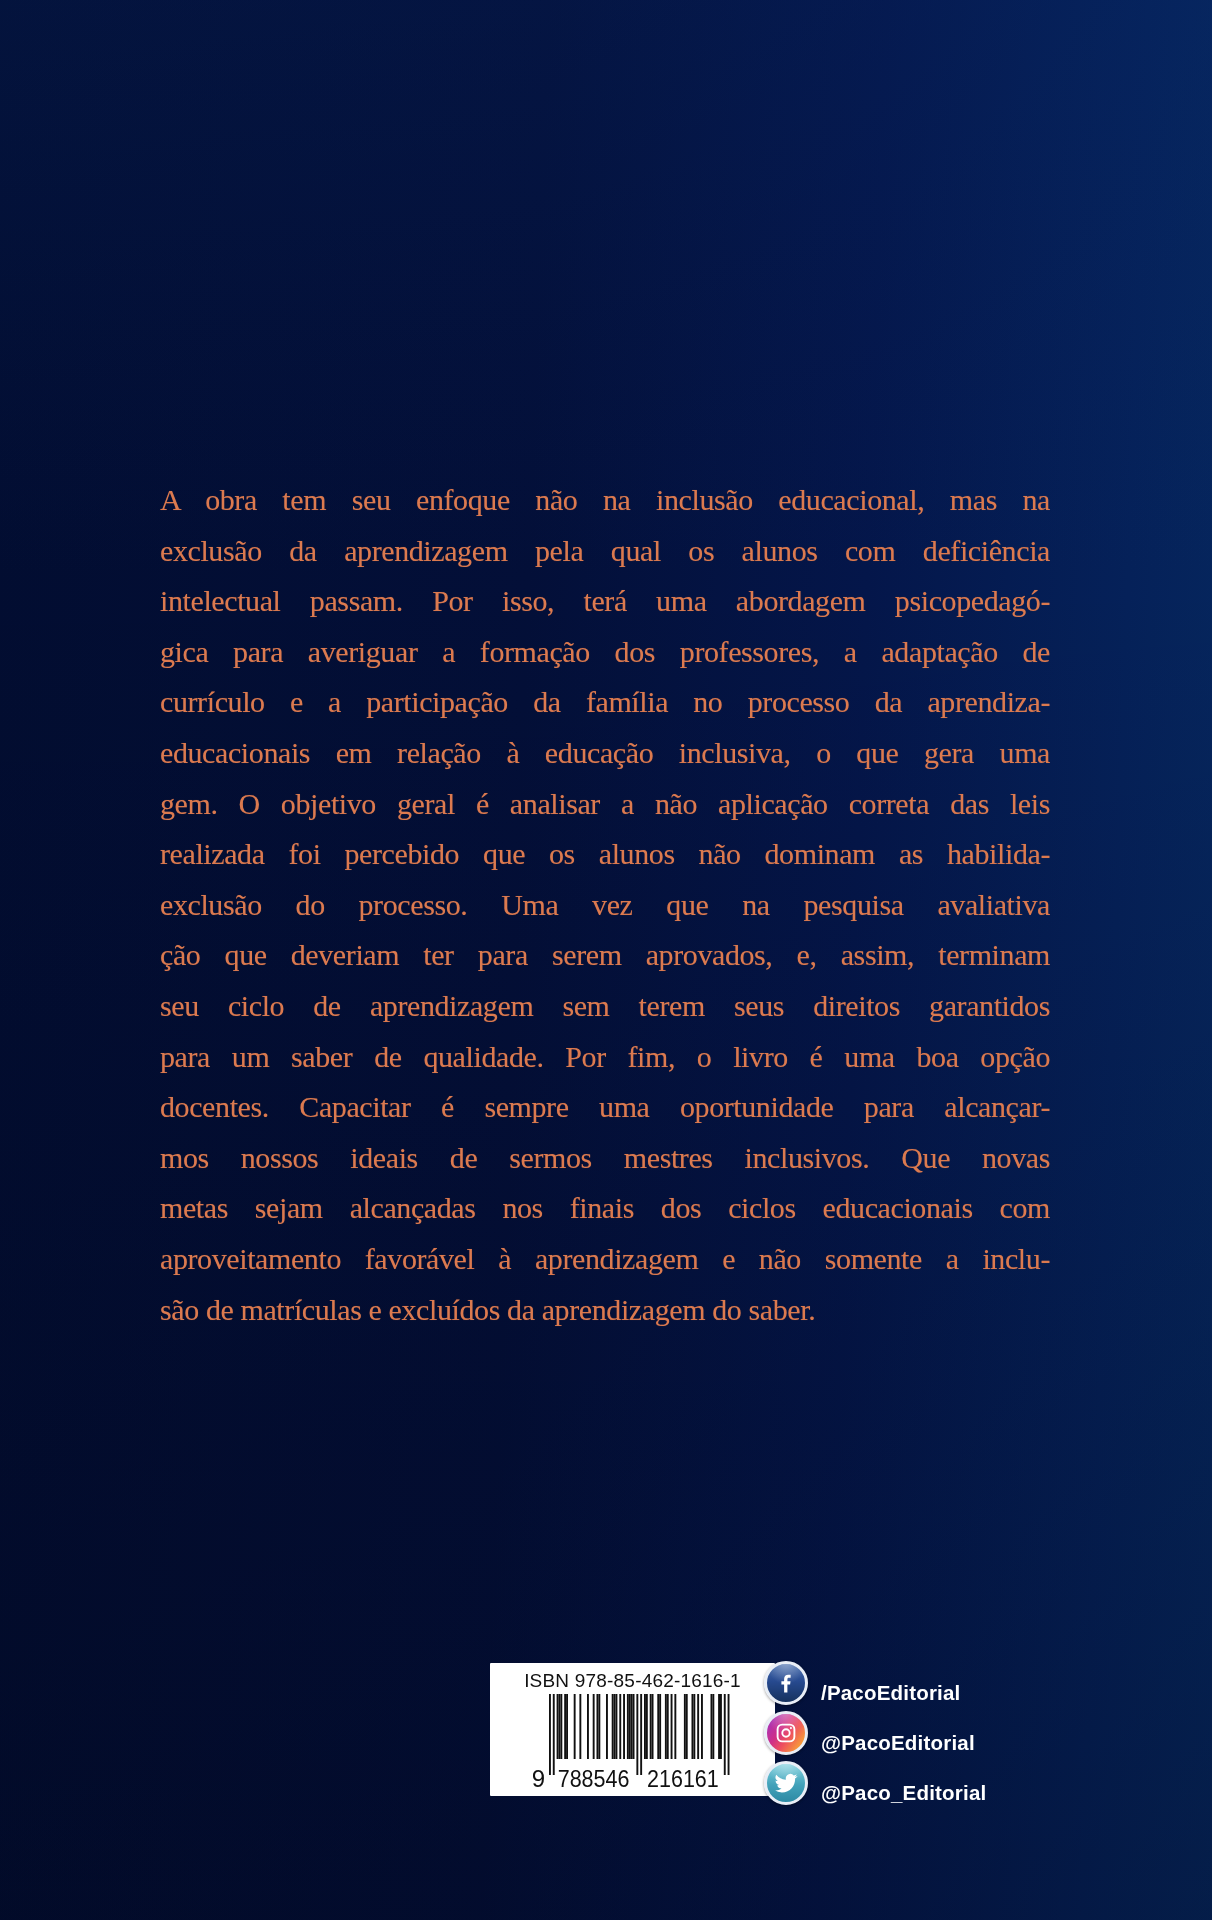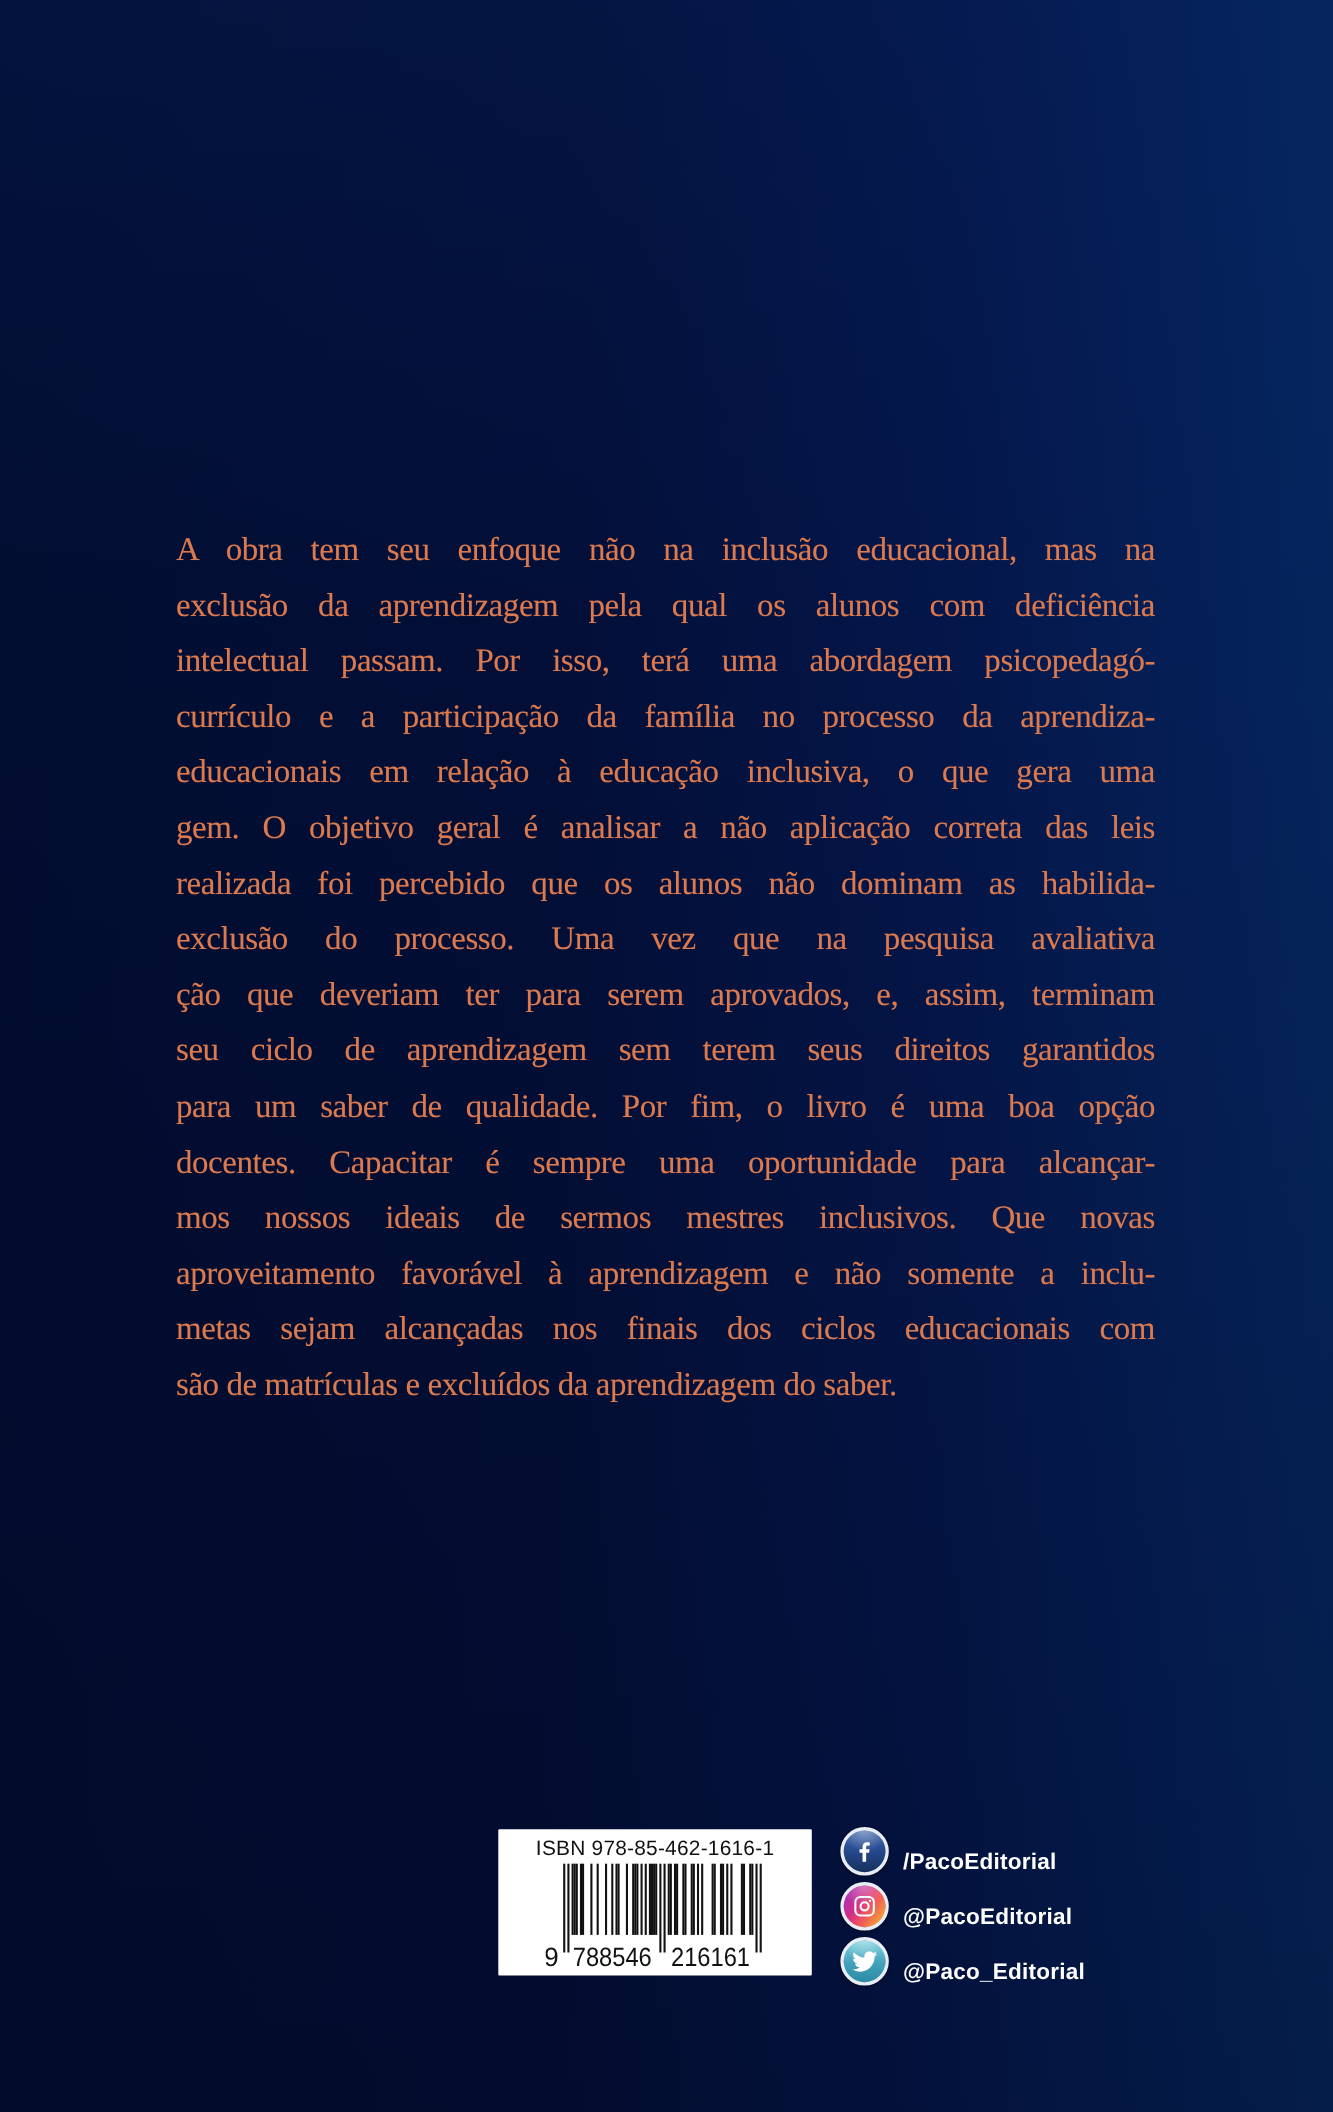--- a/index.html
+++ b/index.html
@@ -21,21 +21,21 @@
     font-size:30px;
     line-height:50.6px;
     letter-spacing:-0.4px;
     color:#dc7a4f;
     text-shadow:0 0 1px rgba(220,122,79,0.35);
   }
   .syn-line{ text-align:justify; text-align-last:justify; white-space:normal; }
   .syn-line:last-child{ text-align-last:left; }
   
   .barcode-box{
-    position:absolute; left:453px; top:1663px;
+    position:absolute; left:490px; top:1663px;
     width:285px; height:133px;
     background:#ffffff; border-radius:1px;
     display:flex; flex-direction:column; align-items:center;
   }
   .isbn-label{
     margin-top:7px; height:24px;
     font-size:19px; letter-spacing:0.2px; color:#111;
     font-weight:400;
   }
   .ean-svg{ display:block; }
@@ -67,32 +67,33 @@
 </style>
 </head>
 <body>
 
 <div class="cover">
 
   <div class="synopsis">
       <div class="syn-line">A obra tem seu enfoque não na inclusão educacional, mas na</div>
       <div class="syn-line">exclusão da aprendizagem pela qual os alunos com deficiência</div>
       <div class="syn-line">intelectual passam. Por isso, terá uma abordagem psicopedagó-</div>
+      <div class="syn-line">gica para averiguar a formação dos professores, a adaptação de</div>
       <div class="syn-line">currículo e a participação da família no processo da aprendiza-</div>
       <div class="syn-line">educacionais em relação à educação inclusiva, o que gera uma</div>
       <div class="syn-line">gem. O objetivo geral é analisar a não aplicação correta das leis</div>
       <div class="syn-line">realizada foi percebido que os alunos não dominam as habilida-</div>
       <div class="syn-line">exclusão do processo. Uma vez que na pesquisa avaliativa</div>
       <div class="syn-line">ção que deveriam ter para serem aprovados, e, assim, terminam</div>
       <div class="syn-line">seu ciclo de aprendizagem sem terem seus direitos garantidos</div>
       <div class="syn-line">para um saber de qualidade. Por fim, o livro é uma boa opção</div>
       <div class="syn-line">docentes. Capacitar é sempre uma oportunidade para alcançar-</div>
       <div class="syn-line">mos nossos ideais de sermos mestres inclusivos. Que novas</div>
+      <div class="syn-line">metas sejam alcançadas nos finais dos ciclos educacionais com</div>
       <div class="syn-line">aproveitamento favorável à aprendizagem e não somente a inclu-</div>
-      <div class="syn-line">metas sejam alcançadas nos finais dos ciclos educacionais com</div>
       <div class="syn-line">são de matrículas e excluídos da aprendizagem do saber.</div>
     </div>
 
   <div class="barcode-box">
     <div class="isbn-label">ISBN 978-85-462-1616-1</div>
     <svg class="ean-svg" id="ean-svg" width="200" height="97" viewBox="0 0 200 97">
         <rect x="16.00" y="0" width="1.90" height="81" fill="#111"></rect>
         <rect x="19.80" y="0" width="1.90" height="81" fill="#111"></rect>
         <rect x="23.60" y="0" width="1.90" height="65" fill="#111"></rect>
         <rect x="25.50" y="0" width="1.90" height="65" fill="#111"></rect>

